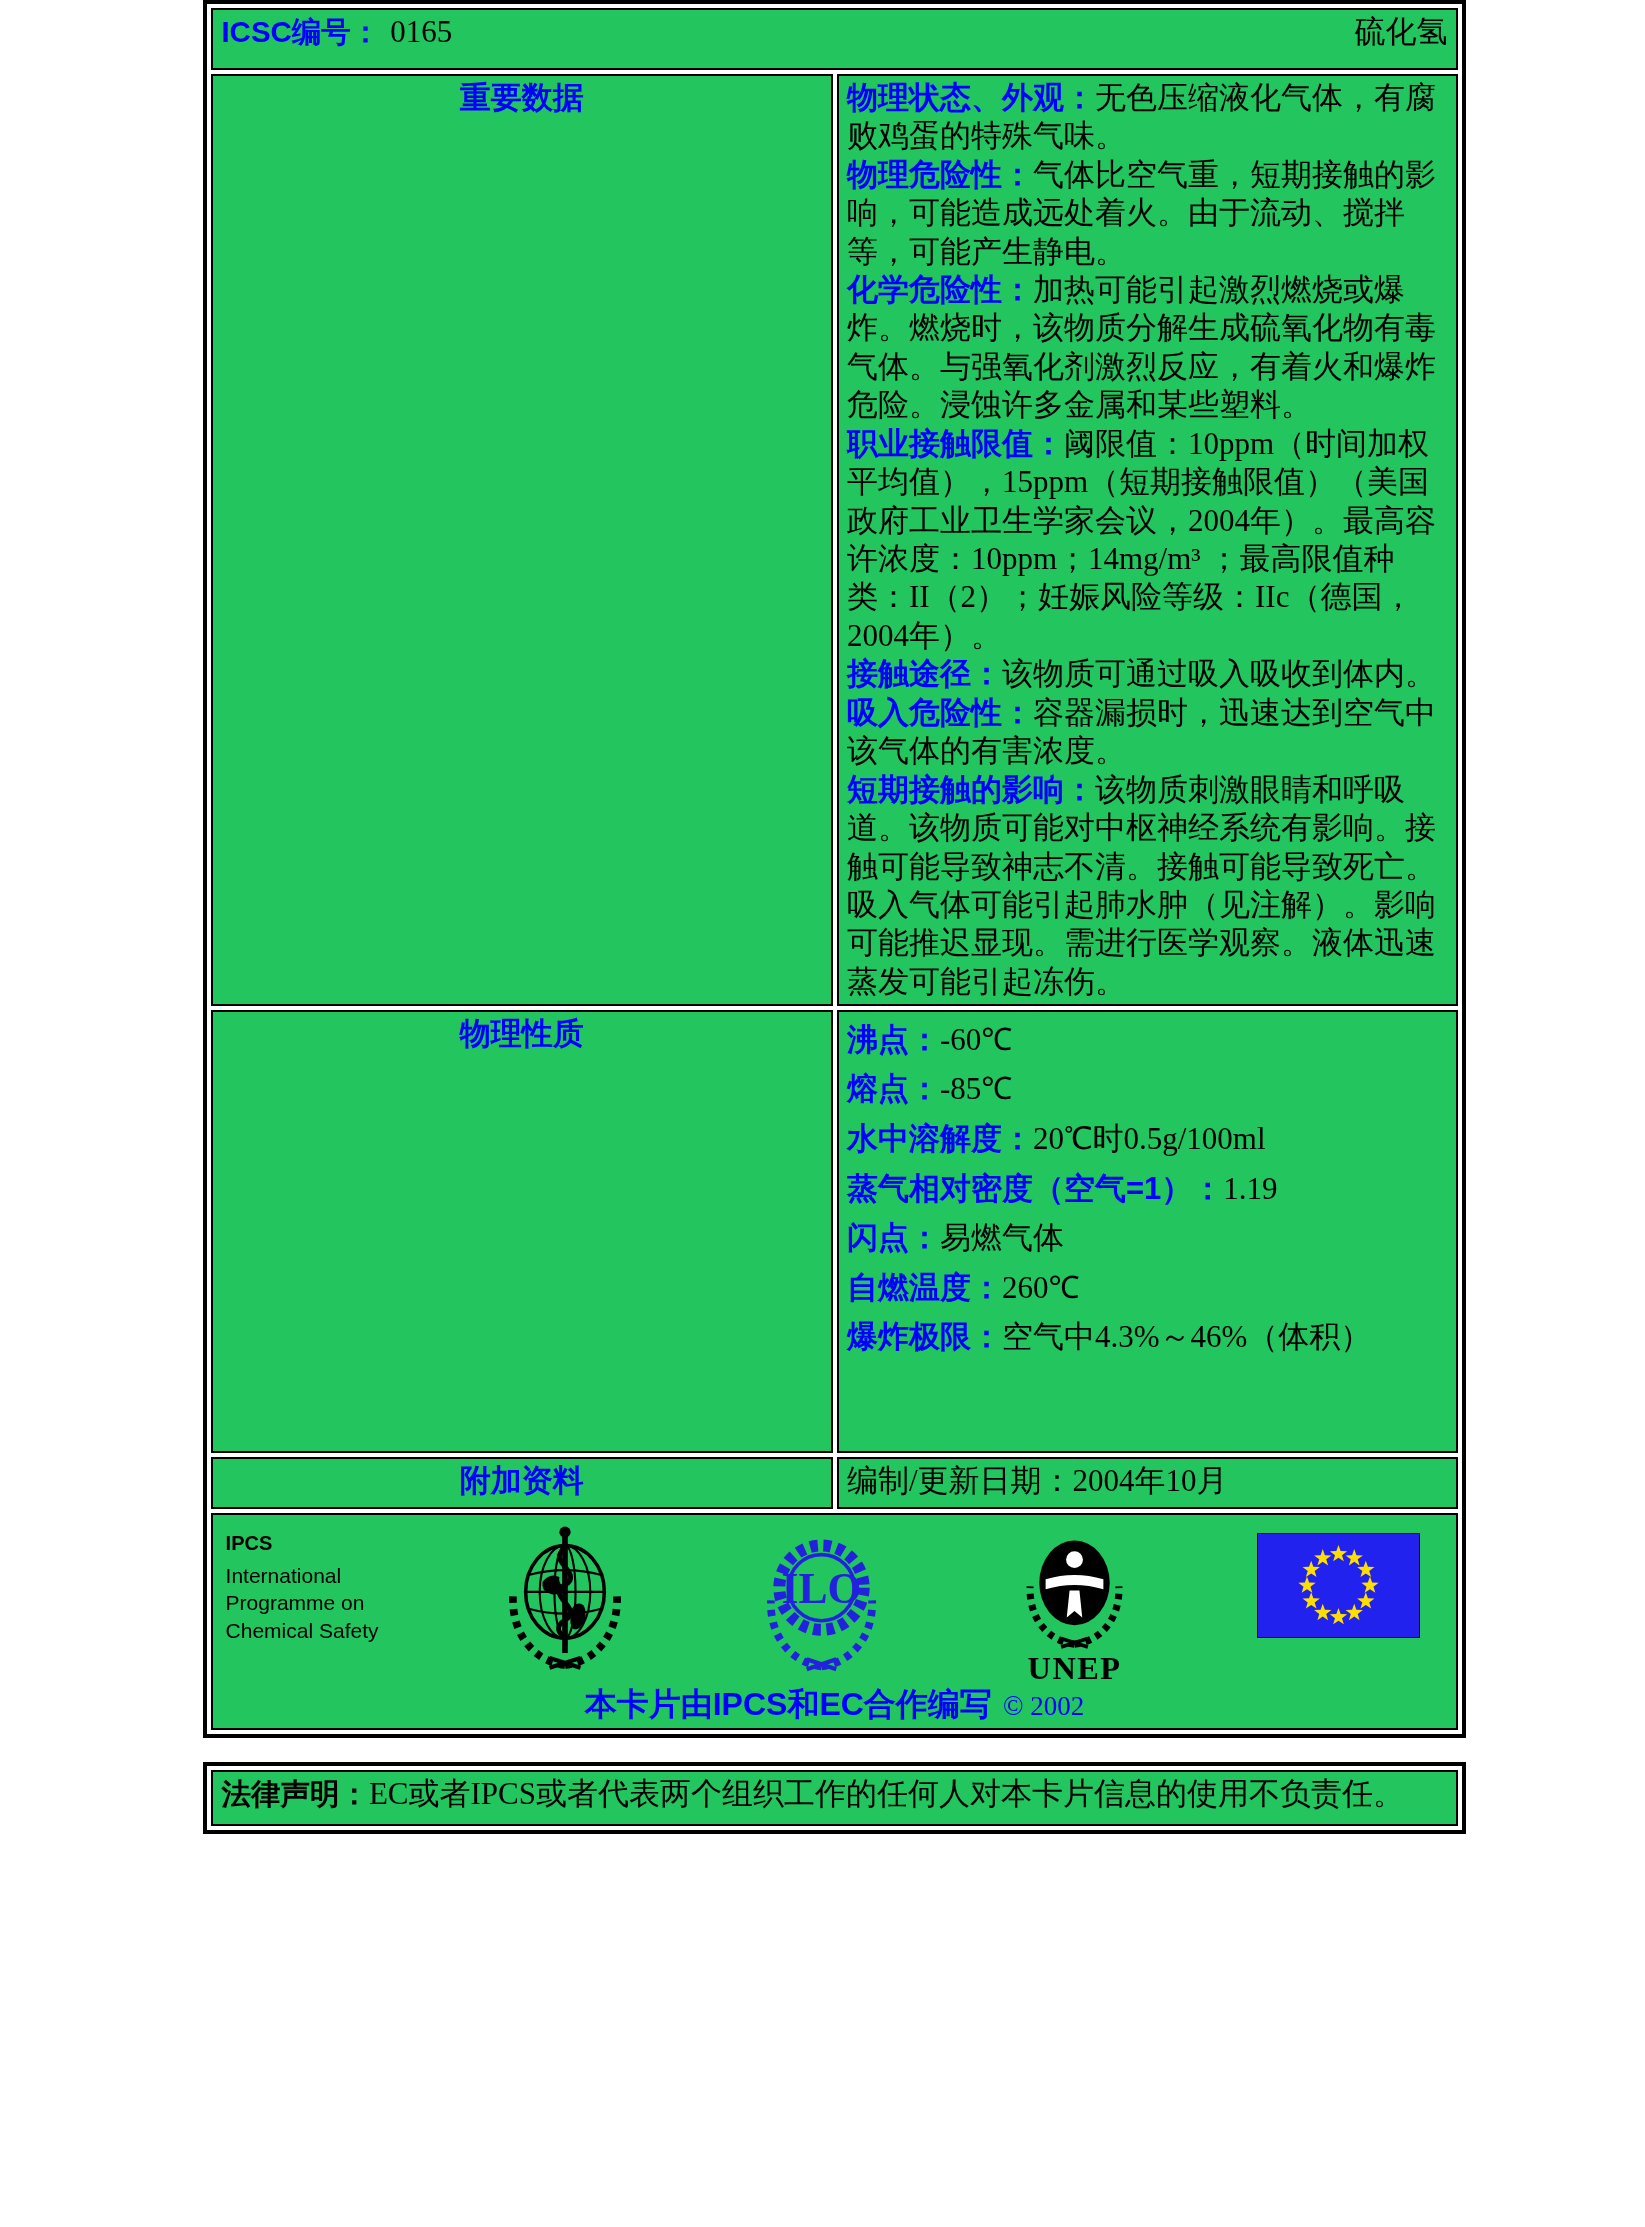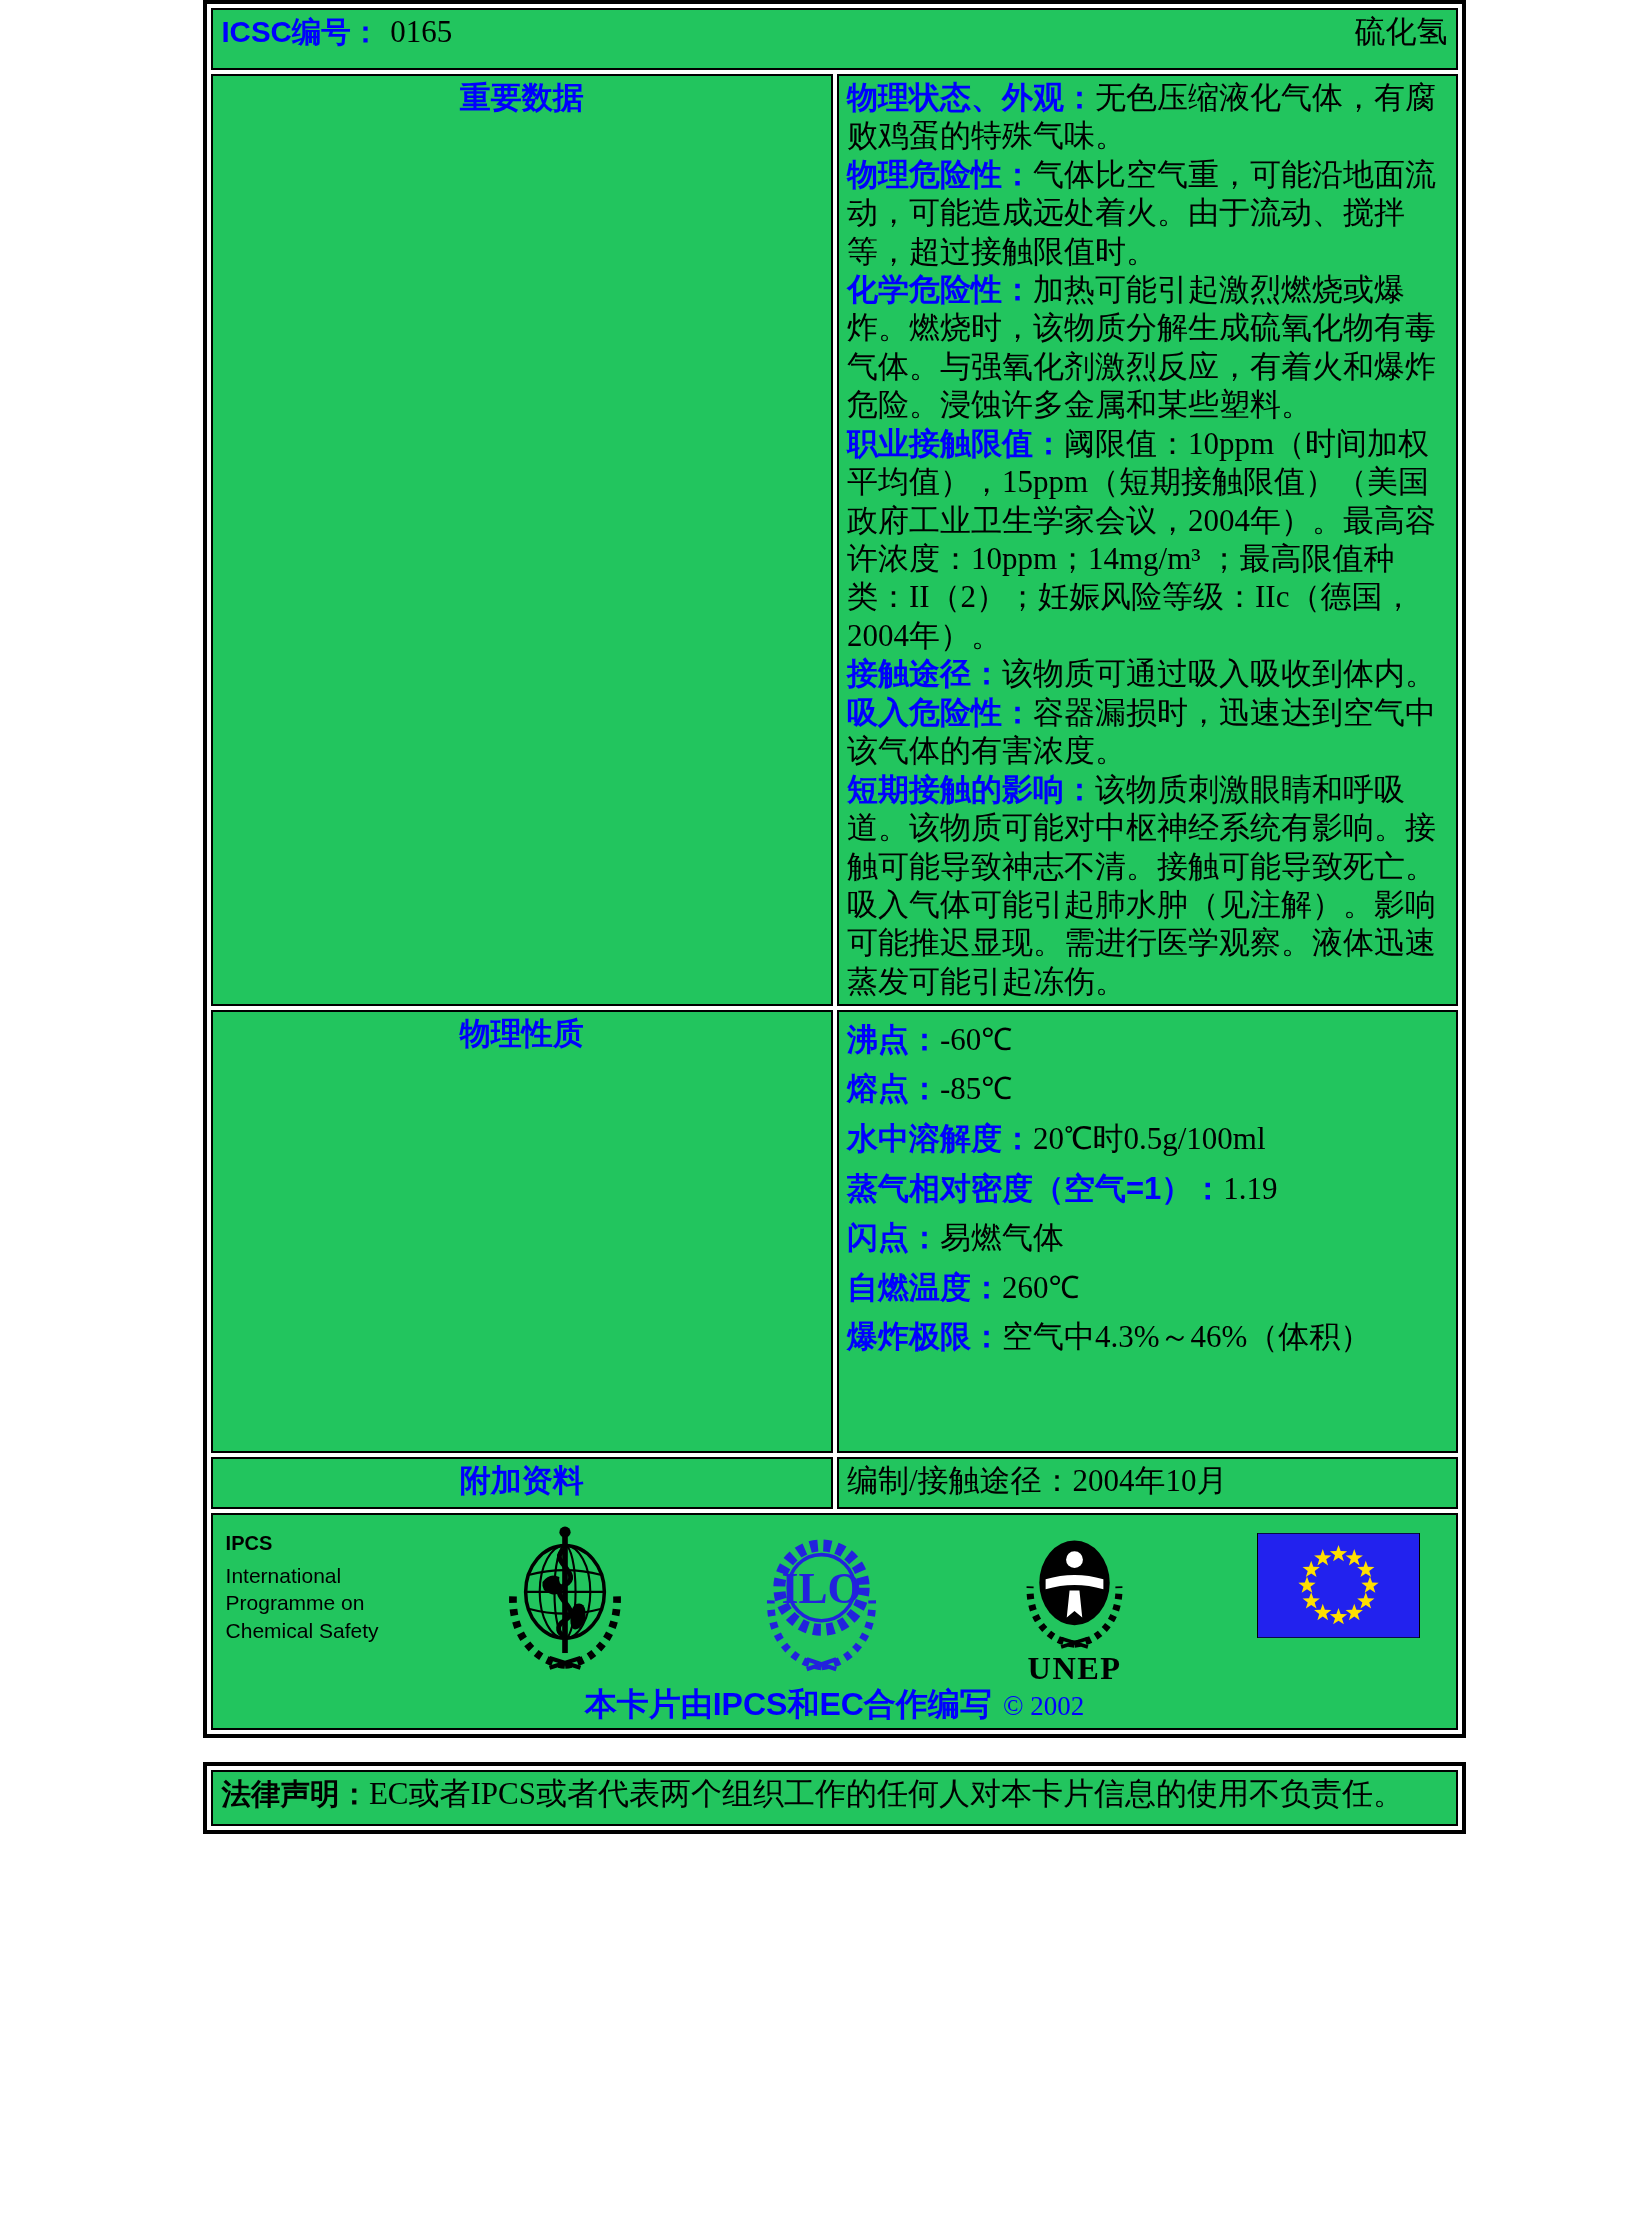--- a/index.html
+++ b/index.html
@@ -123,21 +123,21 @@
         </td>
       </tr>
 
       <tr>
         <td class="label-cell">重要数据</td>
         <td class="h-important">
           <div class="item">
             <span class="blab">物理状态、外观：</span><span>无色压缩液化气体，有腐败鸡蛋的特殊气味。</span>
           </div>
           <div class="item">
-            <span class="blab">物理危险性：</span><span>气体比空气重，可能沿地面流动，可能造成远处着火。由于流动、搅拌等，超过接触限值时。</span>
+            <span class="blab">物理危险性：</span><span>气体比空气重，短期接触的影响，可能造成远处着火。由于流动、搅拌等，可能产生静电。</span>
           </div>
           <div class="item">
             <span class="blab">化学危险性：</span><span>加热可能引起激烈燃烧或爆炸。燃烧时，该物质分解生成硫氧化物有毒气体。与强氧化剂激烈反应，有着火和爆炸危险。浸蚀许多金属和某些塑料。</span>
           </div>
           <div class="item">
             <span class="blab">职业接触限值：</span><span>阈限值：10ppm（时间加权平均值），15ppm（短期接触限值）（美国政府工业卫生学家会议，2004年）。最高容许浓度：10ppm；14mg/m³ ；最高限值种类：II（2）；妊娠风险等级：IIc（德国，2004年）。</span>
           </div>
           <div class="item">
             <span class="blab">接触途径：</span><span>该物质可通过吸入吸收到体内。</span>
           </div>
@@ -174,21 +174,21 @@
           <div class="item phys-item">
             <span class="blab">爆炸极限：</span><span>空气中4.3%～46%（体积）</span>
           </div>
         </td>
       </tr>
 
 
 
       <tr>
         <td class="label-cell">附加资料</td>
-        <td class="h-add">编制/接触途径：2004年10月</td>
+        <td class="h-add">编制/更新日期：2004年10月</td>
       </tr>
 
       <tr>
         <td colspan="2" class="h-logos">
           <div class="logos-row">
             <div class="ipcs-block">
               <div class="ipcs-acronym">IPCS</div>
               <div>International</div>
               <div>Programme on</div>
               <div>Chemical Safety</div>

